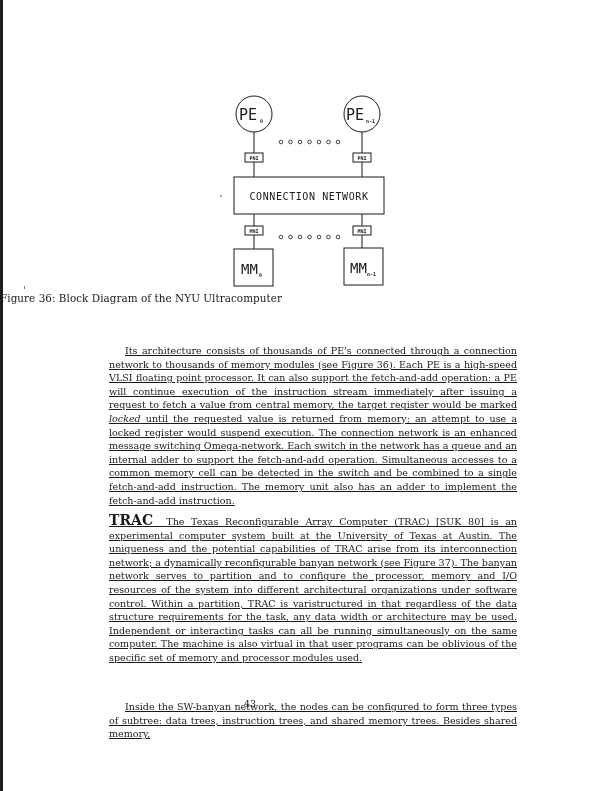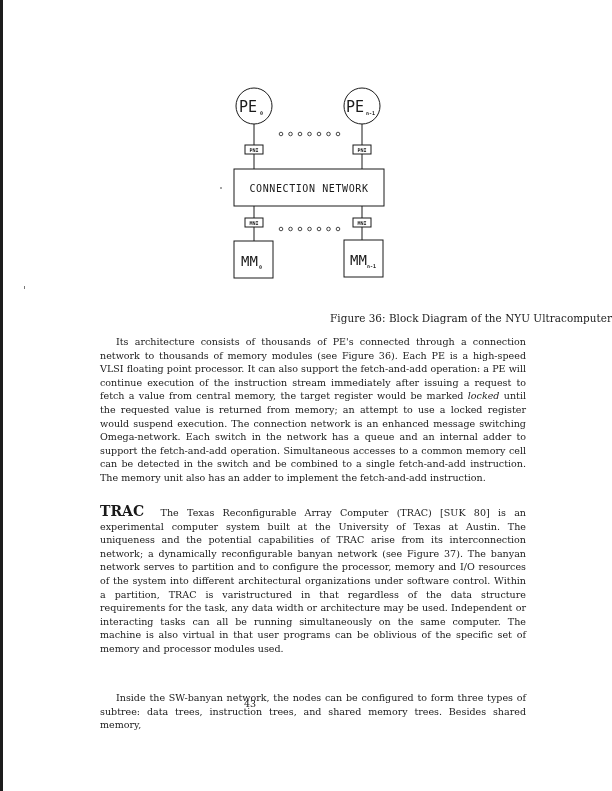--- a/index.html
+++ b/index.html
@@ -27,53 +27,54 @@
       position: absolute;
       left: 24px;
       top: 286px;
       width: 1px;
       height: 3px;
       background: #777;
     }
     .figure {
       position: absolute;
       left: 0;
-      top: 0;
+      top: 8px;
       width: 556px;
       height: 300px;
     }
     .figure svg {
       position: absolute;
       left: 0;
       top: 0;
     }
     .diag-text {
       font-family: "DejaVu Sans Mono", "Liberation Mono", monospace;
       fill: #1a1a1a;
     }
     .caption {
       position: absolute;
       left: 0;
       width: 612px;
-      top: 312px;
-      text-align: right;
+      top: 292px;
+      text-align: left;
       font-size: 10.4px;
       letter-spacing: 0.05px;
     }
     .text-block {
       position: absolute;
       left: 97px;
       width: 432px;
       font-size: 9.55px;
       line-height: 13.6px;
       text-align: justify;
     }
     .text-block p {
-      margin: 3px;
+      margin: 12px;
       text-indent: 0;
+      text-decoration: underline;
     }
     .text-block p.indent {
       text-indent: 16px;
     }
     .para1 { top: 332px; }
     .para2 { top: 502px; }
     .para3 { top: 688px; }
     .bold-lead {
       font-weight: bold;
       font-size: 14px;

